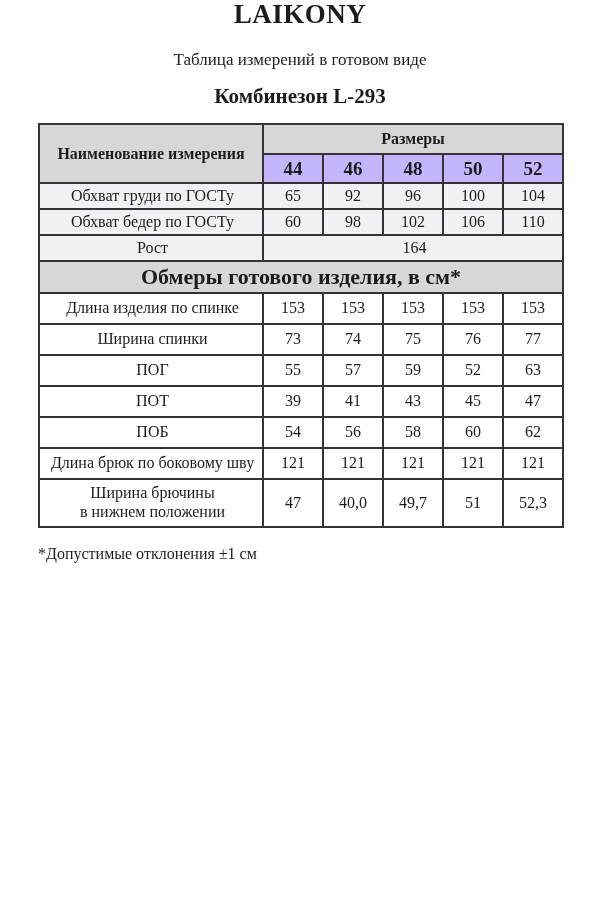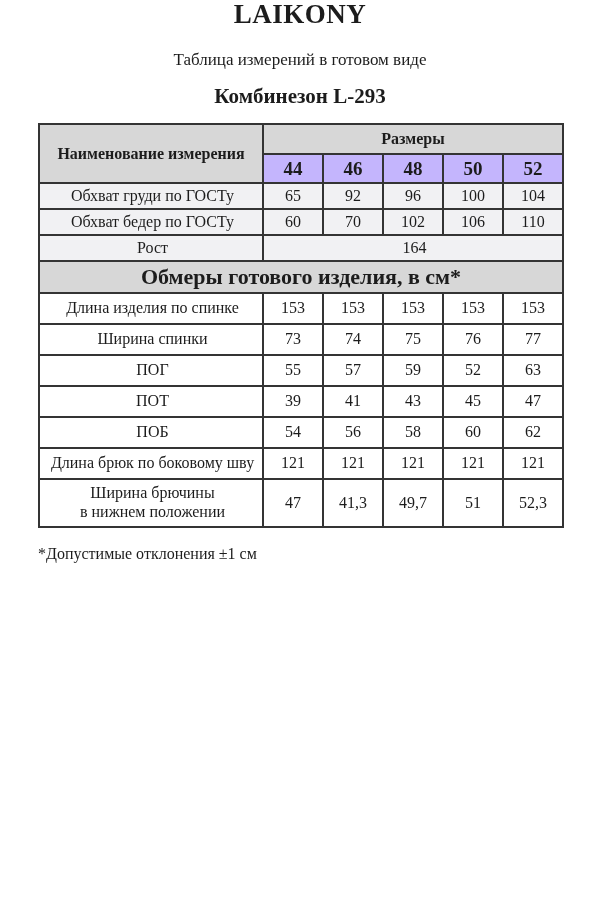--- a/index.html
+++ b/index.html
@@ -80,21 +80,21 @@
       <td class="lbl">Обхват груди по ГОСТу</td>
       <td class="val">65</td>
       <td class="val">92</td>
       <td class="val">96</td>
       <td class="val">100</td>
       <td class="val">104</td>
     </tr>
     <tr class="gost rh-gost">
       <td class="lbl">Обхват бедер по ГОСТу</td>
       <td class="val">60</td>
-      <td class="val">70</td>
+      <td class="val">98</td>
       <td class="val">102</td>
       <td class="val">106</td>
       <td class="val">110</td>
     </tr>
     <tr class="gost rh-gost">
       <td class="lbl">Рост</td>
       <td class="lbl" colspan="5">164</td>
     </tr>
 
     <tr class="rh-sec">
@@ -146,21 +146,21 @@
       <td class="val">121</td>
       <td class="val">121</td>
       <td class="val">121</td>
       <td class="val">121</td>
       <td class="val">121</td>
     </tr>
     <tr class="rh-last">
       <td class="lbl pre">Ширина брючины
 в нижнем положении</td>
       <td class="val">47</td>
-      <td class="val">41,3</td>
+      <td class="val">40,0</td>
       <td class="val">49,7</td>
       <td class="val">51</td>
       <td class="val">52,3</td>
     </tr>
   </tbody>
 </table>
 
 <div class="footnote">*Допустимые отклонения ±1 см</div>
 
 </body></html>

